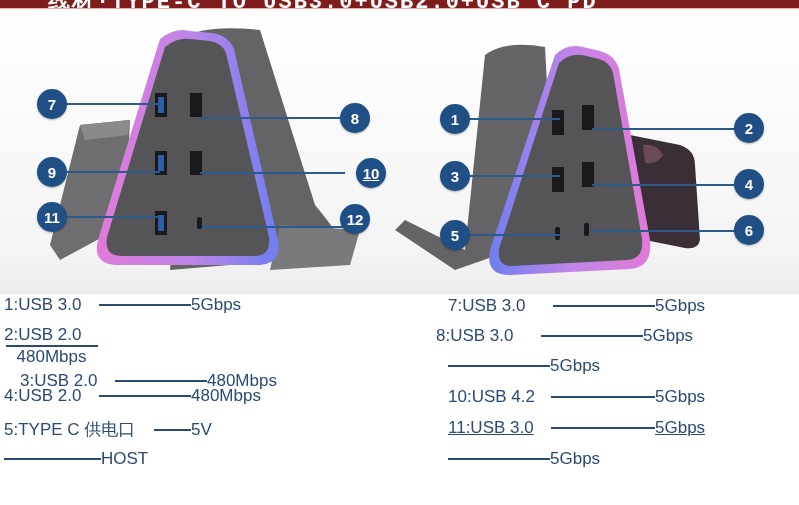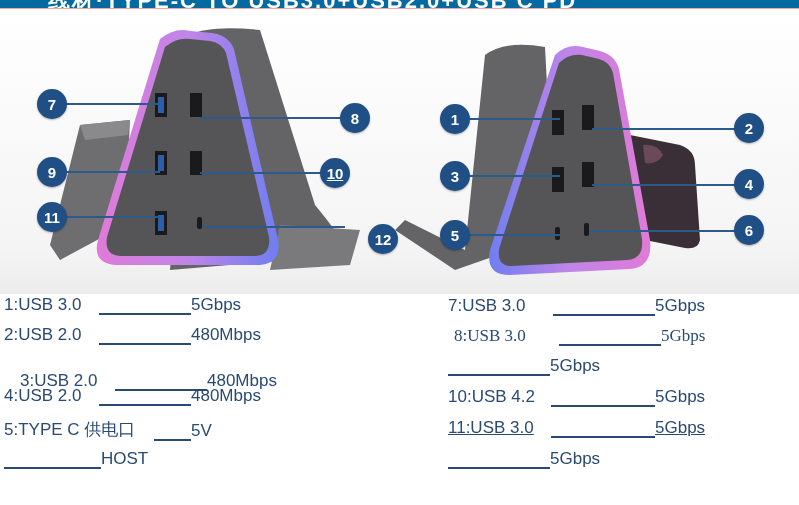--- a/index.html
+++ b/index.html
@@ -1,23 +1,23 @@
 <!DOCTYPE html>
 <html><head>
 <meta charset="utf-8">
 <style>
   html,body{margin:0;padding:0;}
   body{width:799px;height:505px;position:relative;overflow:hidden;background:#ffffff;font-family:"Liberation Sans",sans-serif;}
-  .banner{position:absolute;left:0;top:0;width:799px;height:8px;background:#0369a1;overflow:hidden;border-bottom:4px solid #fca5a5;}
+  .banner{position:absolute;left:0;top:0;width:799px;height:8px;background:#7f1d1d;overflow:hidden;border-bottom:4px solid #fca5a5;font-family:Liberation Mono, monospace;}
   .banner-text{position:absolute;left:48px;top:-14px;color:#ffffff;font-weight:bold;font-size:22px;letter-spacing:2px;white-space:nowrap;}
   .stage{position:absolute;left:0;top:9px;width:799px;height:285px;background:linear-gradient(#ffffff,#f4f4f4 85%,#ececec);}
   .badge{position:absolute;width:30px;height:30px;border-radius:50%;background:#1f4f85;color:#fff;font-weight:bold;font-size:15px;display:flex;align-items:center;justify-content:center;box-shadow:0 1px 2px rgba(0,0,0,.3);z-index:5;}
   .leader{position:absolute;height:2px;background:#2c5a8a;z-index:4;}
   svg{position:absolute;}
-  .spec{position:absolute;font-size:17px;color:#2a4a73;white-space:nowrap;display:flex;align-items:flex-end;}
+  .spec{position:absolute;font-size:17px;color:#2a4a73;white-space:nowrap;display:flex;align-items:center;}
   .spec .dash{display:inline-block;height:2px;background:#2a4a73;}
 </style>
 </head>
 <body>
 
 <div class="banner">
   <span class="banner-text">线材·TYPE-C TO USB3.0+USB2.0+USB C PD</span>
 </div>
 
 <div class="stage"></div>
@@ -76,45 +76,45 @@
   <rect x="189" y="188" width="5" height="13" rx="2" fill="#1a1a1c"></rect>
 </svg>
 
 <div class="leader" style="left:65px;top:103px;width:95px;"></div>
 <div class="badge" style="left:37px;top:89px;">7</div>
 <div class="leader" style="left:200px;top:117px;width:145px;"></div>
 <div class="badge" style="left:340px;top:103px;">8</div>
 <div class="leader" style="left:65px;top:171px;width:95px;"></div>
 <div class="badge" style="left:37px;top:157px;">9</div>
 <div class="leader" style="left:200px;top:172px;width:145px;"></div>
-<div class="badge" style="left:320px;top:158px;text-decoration:underline;">10</div>
+<div class="badge" style="left:356px;top:158px;text-decoration:underline;">10</div>
 <div class="leader" style="left:65px;top:216px;width:95px;"></div>
 <div class="badge" style="left:37px;top:202px;">11</div>
 <div class="leader" style="left:202px;top:226px;width:143px;"></div>
-<div class="badge" style="left:340px;top:224px;margin-left:28px;">12</div>
+<div class="badge" style="left:340px;top:204px;">12</div>
 
 <div class="leader" style="left:468px;top:118px;width:92px;"></div>
 <div class="badge" style="left:440px;top:104px;">1</div>
 <div class="leader" style="left:592px;top:128px;width:145px;"></div>
 <div class="badge" style="left:734px;top:113px;">2</div>
 <div class="leader" style="left:468px;top:175px;width:92px;"></div>
 <div class="badge" style="left:440px;top:161px;">3</div>
 <div class="leader" style="left:592px;top:184px;width:145px;"></div>
 <div class="badge" style="left:734px;top:169px;">4</div>
 <div class="leader" style="left:468px;top:234px;width:92px;"></div>
 <div class="badge" style="left:440px;top:220px;">5</div>
 <div class="leader" style="left:590px;top:230px;width:147px;"></div>
 <div class="badge" style="left:734px;top:215px;">6</div>
 
 <div class="spec" style="left:4px;top:295px;">
     <span style="width:95px">1:USB 3.0</span>
     <span class="dash" style="width:92px"></span>
     <span>5Gbps</span>
   </div>
-<div class="spec" style="left:4px;top:325px;">
+<div class="spec" style="left:4px;top:325px;flex-direction:column;">
     <span style="width:95px">2:USB 2.0</span>
     <span class="dash" style="width:92px"></span>
     <span>480Mbps</span>
   </div>
 <div class="spec" style="left:20px;top:355px;margin-top:16px;">
     <span style="width:95px">3:USB 2.0</span>
     <span class="dash" style="width:92px"></span>
     <span>480Mbps</span>
   </div>
 <div class="spec" style="left:4px;top:386px;">
@@ -130,21 +130,21 @@
 <div class="spec" style="left:4px;top:449px;">
     <span class="dash" style="width:97px"></span>
     <span>HOST</span>
   </div>
 
 <div class="spec" style="left:448px;top:296px;">
     <span style="width:105px">7:USB 3.0</span>
     <span class="dash" style="width:102px"></span>
     <span>5Gbps</span>
   </div>
-<div class="spec" style="left:454px;top:326px;font-family:Liberation Serif, serif;">
+<div class="spec" style="left:436px;top:326px;">
     <span style="width:105px">8:USB 3.0</span>
     <span class="dash" style="width:102px"></span>
     <span>5Gbps</span>
   </div>
 <div class="spec" style="left:448px;top:356px;">
     <span class="dash" style="width:102px"></span>
     <span>5Gbps</span>
   </div>
 <div class="spec" style="left:448px;top:387px;">
     <span style="width:103px">10:USB 4.2</span>

